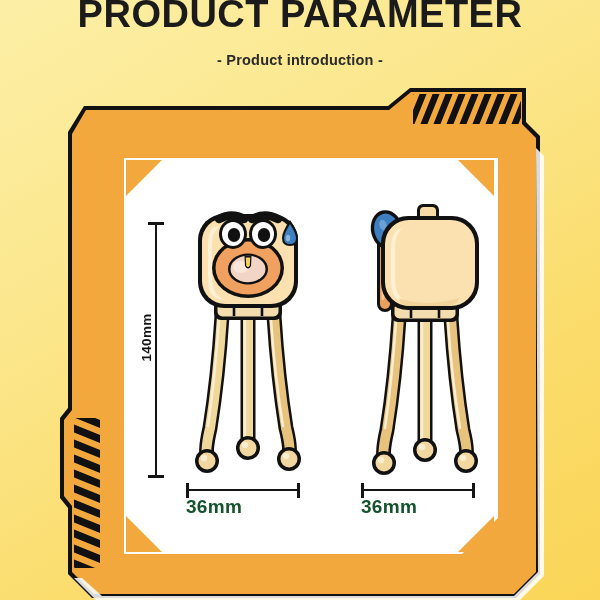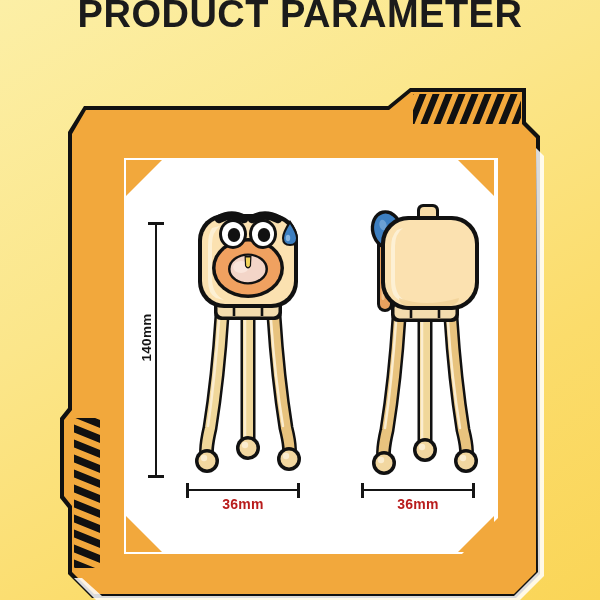--- a/index.html
+++ b/index.html
@@ -35,32 +35,33 @@
   .dim-v-cap{position:absolute;width:16px;height:2.6px;background:#151515;left:-7px;}
   .dim-v-label{
     position:absolute;left:122px;top:330px;
     font-size:13.5px;font-weight:700;color:#151515;
     transform:rotate(-90deg);transform-origin:center center;
     white-space:nowrap;letter-spacing:.3px;
   }
   .dim-h{position:absolute;height:2px;background:#151515;}
   .dim-h-cap{position:absolute;width:2.6px;height:15px;background:#151515;top:-6.5px;}
   .dim-h-label{
-    position:absolute;font-size:14px;font-weight:700;color:#b91c1c;
-    text-align:center;letter-spacing:.3px;
+    position:absolute;font-size:19px;font-weight:700;color:#14532d;
+    letter-spacing:.3px;
   }
 
   .fig{position:absolute;}
 </style>
 </head>
 <body>
 
 <div class="stage">
 
   <div class="title">PRODUCT PARAMETER</div>
+  <div class="subtitle">- Product introduction -</div>
 
   <div class="frame-wrap">
     <svg class="frame-svg" width="492" height="512" viewBox="0 0 492 512">
       <defs>
         <clipPath id="hatchTopClip">
           <path d="M349 6 L363 6 L363 40 L349 40 Z"></path>
         </clipPath>
         <pattern id="hatchTop" width="13" height="40" patternUnits="userSpaceOnUse" patternTransform="skewX(-22)">
           <rect x="0" y="0" width="7" height="40" fill="#111"></rect>
         </pattern>

